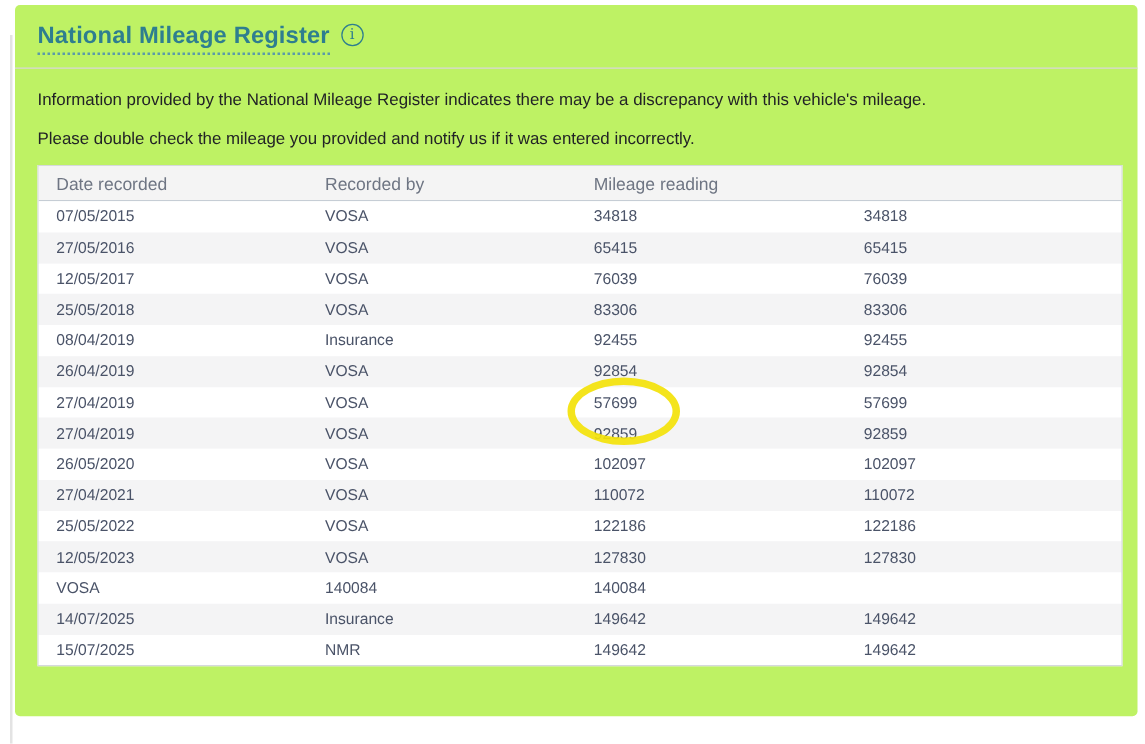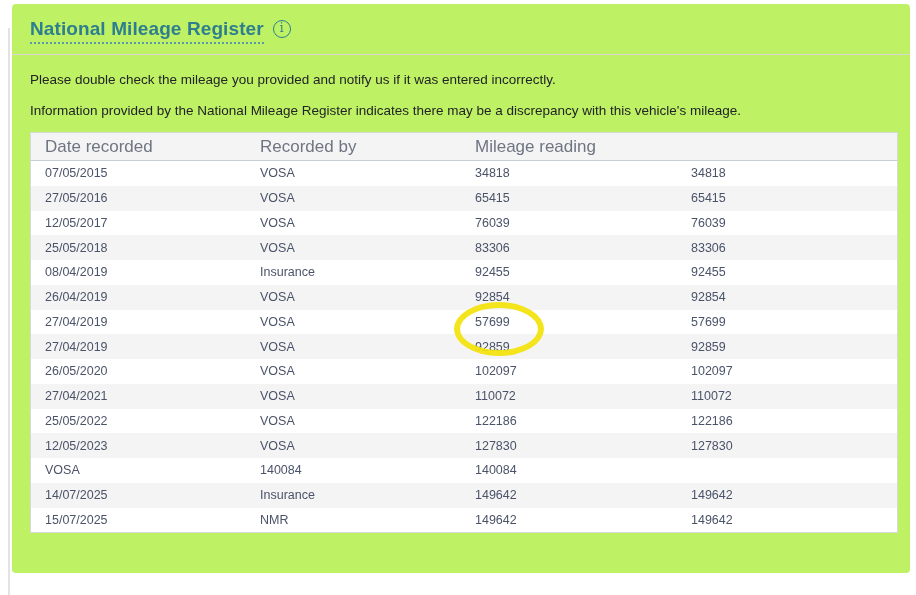--- a/index.html
+++ b/index.html
@@ -81,21 +81,21 @@
     grid-template-columns: 215px 215px 216px 1fr;
     align-items: center;
   }
   .t-head {
     background: #f4f4f4;
     height: 28px;
     border-bottom: 1px solid #c6cdd5;
   }
   .t-head .t-cell {
     color: #6e7583;
-    font-size: 17px;
+    font-size: 14px;
   }
   .t-body .t-row {
     height: 24.75px;
     background: #ffffff;
   }
   .t-body .t-row:nth-child(even) {
     background: #f4f4f5;
   }
   .t-cell {
     padding-left: 14px;
@@ -123,22 +123,22 @@
 
 <section class="panel">
 
   <div class="panel-header">
     <span class="panel-title">National Mileage Register</span><span class="info-icon">i</span>
   </div>
 
   <div class="header-divider"></div>
 
   <div class="panel-body">
+    <p class="notice">Information provided by the National Mileage Register indicates there may be a discrepancy with this vehicle's mileage.</p>
     <p class="notice">Please double check the mileage you provided and notify us if it was entered incorrectly.</p>
-    <p class="notice">Information provided by the National Mileage Register indicates there may be a discrepancy with this vehicle's mileage.</p>
 
 
     <div class="mileage-table">
       <div class="t-row t-head">
         <div class="t-cell">Date recorded</div>
         <div class="t-cell">Recorded by</div>
         <div class="t-cell">Mileage reading</div>
       </div>
       <div class="t-body" id="table-body">
   <div class="t-row">

